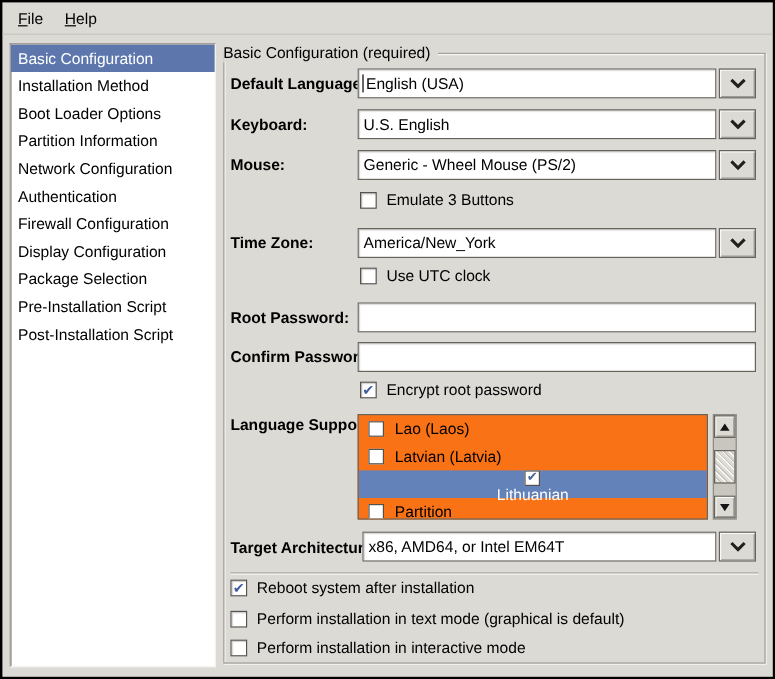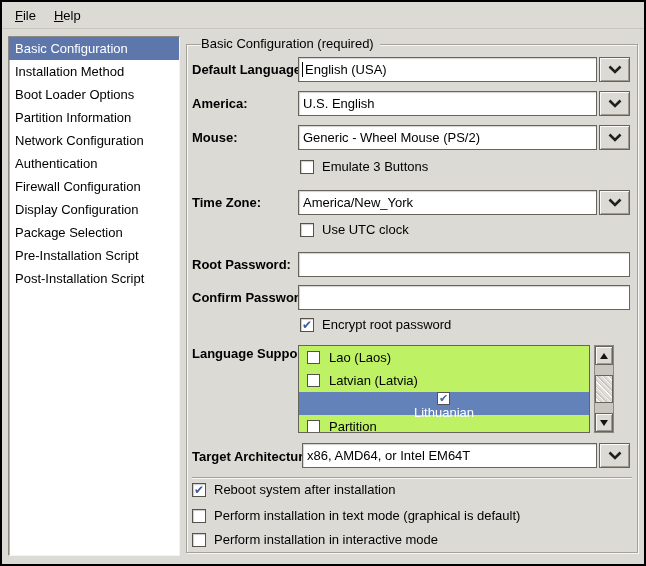--- a/index.html
+++ b/index.html
@@ -17,21 +17,21 @@
   
   .sidebar{position:absolute;left:6px;top:34px;width:170px;height:518px;background:#fff;
     border:1px solid #8d8a83;border-right-color:#f4f2ee;border-bottom-color:#f4f2ee;
     box-shadow:inset 1px 1px 0 #b9b6af;overflow:hidden;}
   .side-item{height:23px;line-height:23px;padding-left:6px;white-space:nowrap;}
   .side-item.selected{background:var(--sidebar-selection,#5d77ad);color:#fff;}
   
   .frame{position:absolute;left:184px;top:42px;width:452px;height:509px;box-sizing:border-box;
     border:1px solid #a5a29b;box-shadow:inset 1px 1px 0 #f7f6f3, 1px 1px 0 #f7f6f3;}
   .frame-label{position:absolute;left:184px;top:34px;background:var(--window-bg,#dcdad5);
-    padding:0 6px 0 0;line-height:16px;margin-left:15px;}
+    padding:0 6px 0 0;line-height:16px;}
   .field-label{position:absolute;white-space:nowrap;line-height:16px;font-weight:bold;}
   
   .combo{position:absolute;display:flex;height:25px;}
   .entry,.combo-input{
     box-sizing:border-box;height:25px;background:#fff;border:1px solid #67645e;
     box-shadow:inset 1px 1px 1px rgba(0,0,0,.18);
     font-family:inherit;font-size:13px;color:#000;padding:0 4px;outline:none;}
   .combo-input{flex:1;min-width:0;}
   .entry{position:absolute;}
   .combo-btn{box-sizing:border-box;width:31px;height:25px;margin-left:2px;padding:0;
@@ -40,21 +40,21 @@
     display:flex;align-items:center;justify-content:center;cursor:default;}
   .caret{position:absolute;left:4px;top:5px;width:1px;height:15px;background:#000;z-index:2;}
   
   .checkbox{position:absolute;width:14px;height:14px;box-sizing:border-box;background:#fff;
     border:1px solid #55524c;box-shadow:inset 1px 1px 1px rgba(0,0,0,.2);}
   .checkbox.checked::after{content:"\2714";display:block;text-align:center;
     color:var(--check-blue,#3d5c9e);font-size:12px;line-height:12px;font-weight:bold;}
   .cb-label{position:absolute;line-height:16px;white-space:nowrap;}
   
   .list{position:absolute;left:296px;top:343px;width:292px;height:88px;box-sizing:border-box;
-    background:#bef264;border:1px solid #67645e;overflow:hidden;}
+    background:#f97316;border:1px solid #67645e;overflow:hidden;}
   .list-row{position:relative;height:23px;display:flex;align-items:center;}
   .list-row.selected{background:var(--list-selection,#6382ba);color:#fff;flex-direction:column;}
   .list-check{position:relative;width:13px;height:13px;box-sizing:border-box;background:#fff;
     border:1px solid #55524c;margin:0 9px 0 8px;flex:none;}
   .list-check.checked::after{content:"\2714";display:block;text-align:center;
     color:#4a659c;font-size:11px;line-height:11px;font-weight:bold;}
   
   .scrollbar{position:absolute;left:592px;top:343px;width:20px;height:88px;box-sizing:border-box;
     background:#c9c6c0;border:1px solid #8d8a83;}
   .sb-btn{position:absolute;left:0;width:18px;height:19px;background:var(--window-bg,#dcdad5);
@@ -106,21 +106,21 @@
   <div class="combo" style="left:296px;top:55px;width:332px;">
     <span class="caret"></span>
     <input class="combo-input" style="padding-left: 6px;" value="English (USA)">
     <button class="combo-btn">
         <svg class="chev" width="14" height="9" viewBox="0 0 14 9">
           <path d="M1.5 1.5 L7 7 L12.5 1.5" stroke="#22201d" stroke-width="2.6" fill="none"></path>
         </svg>
       </button>
   </div>
 
-  <div class="field-label" style="left:190px;top:94px;">America:</div>
+  <div class="field-label" style="left:190px;top:94px;">Keyboard:</div>
   <div class="combo" style="left:296px;top:89px;width:332px;align-items:center;">
     <input class="combo-input" value="U.S. English" style="">
     <button class="combo-btn">
         <svg class="chev" width="14" height="9" viewBox="0 0 14 9">
           <path d="M1.5 1.5 L7 7 L12.5 1.5" stroke="#22201d" stroke-width="2.6" fill="none"></path>
         </svg>
       </button>
   </div>
 
   <div class="field-label" style="left:190px;top:128px;">Mouse:</div>

